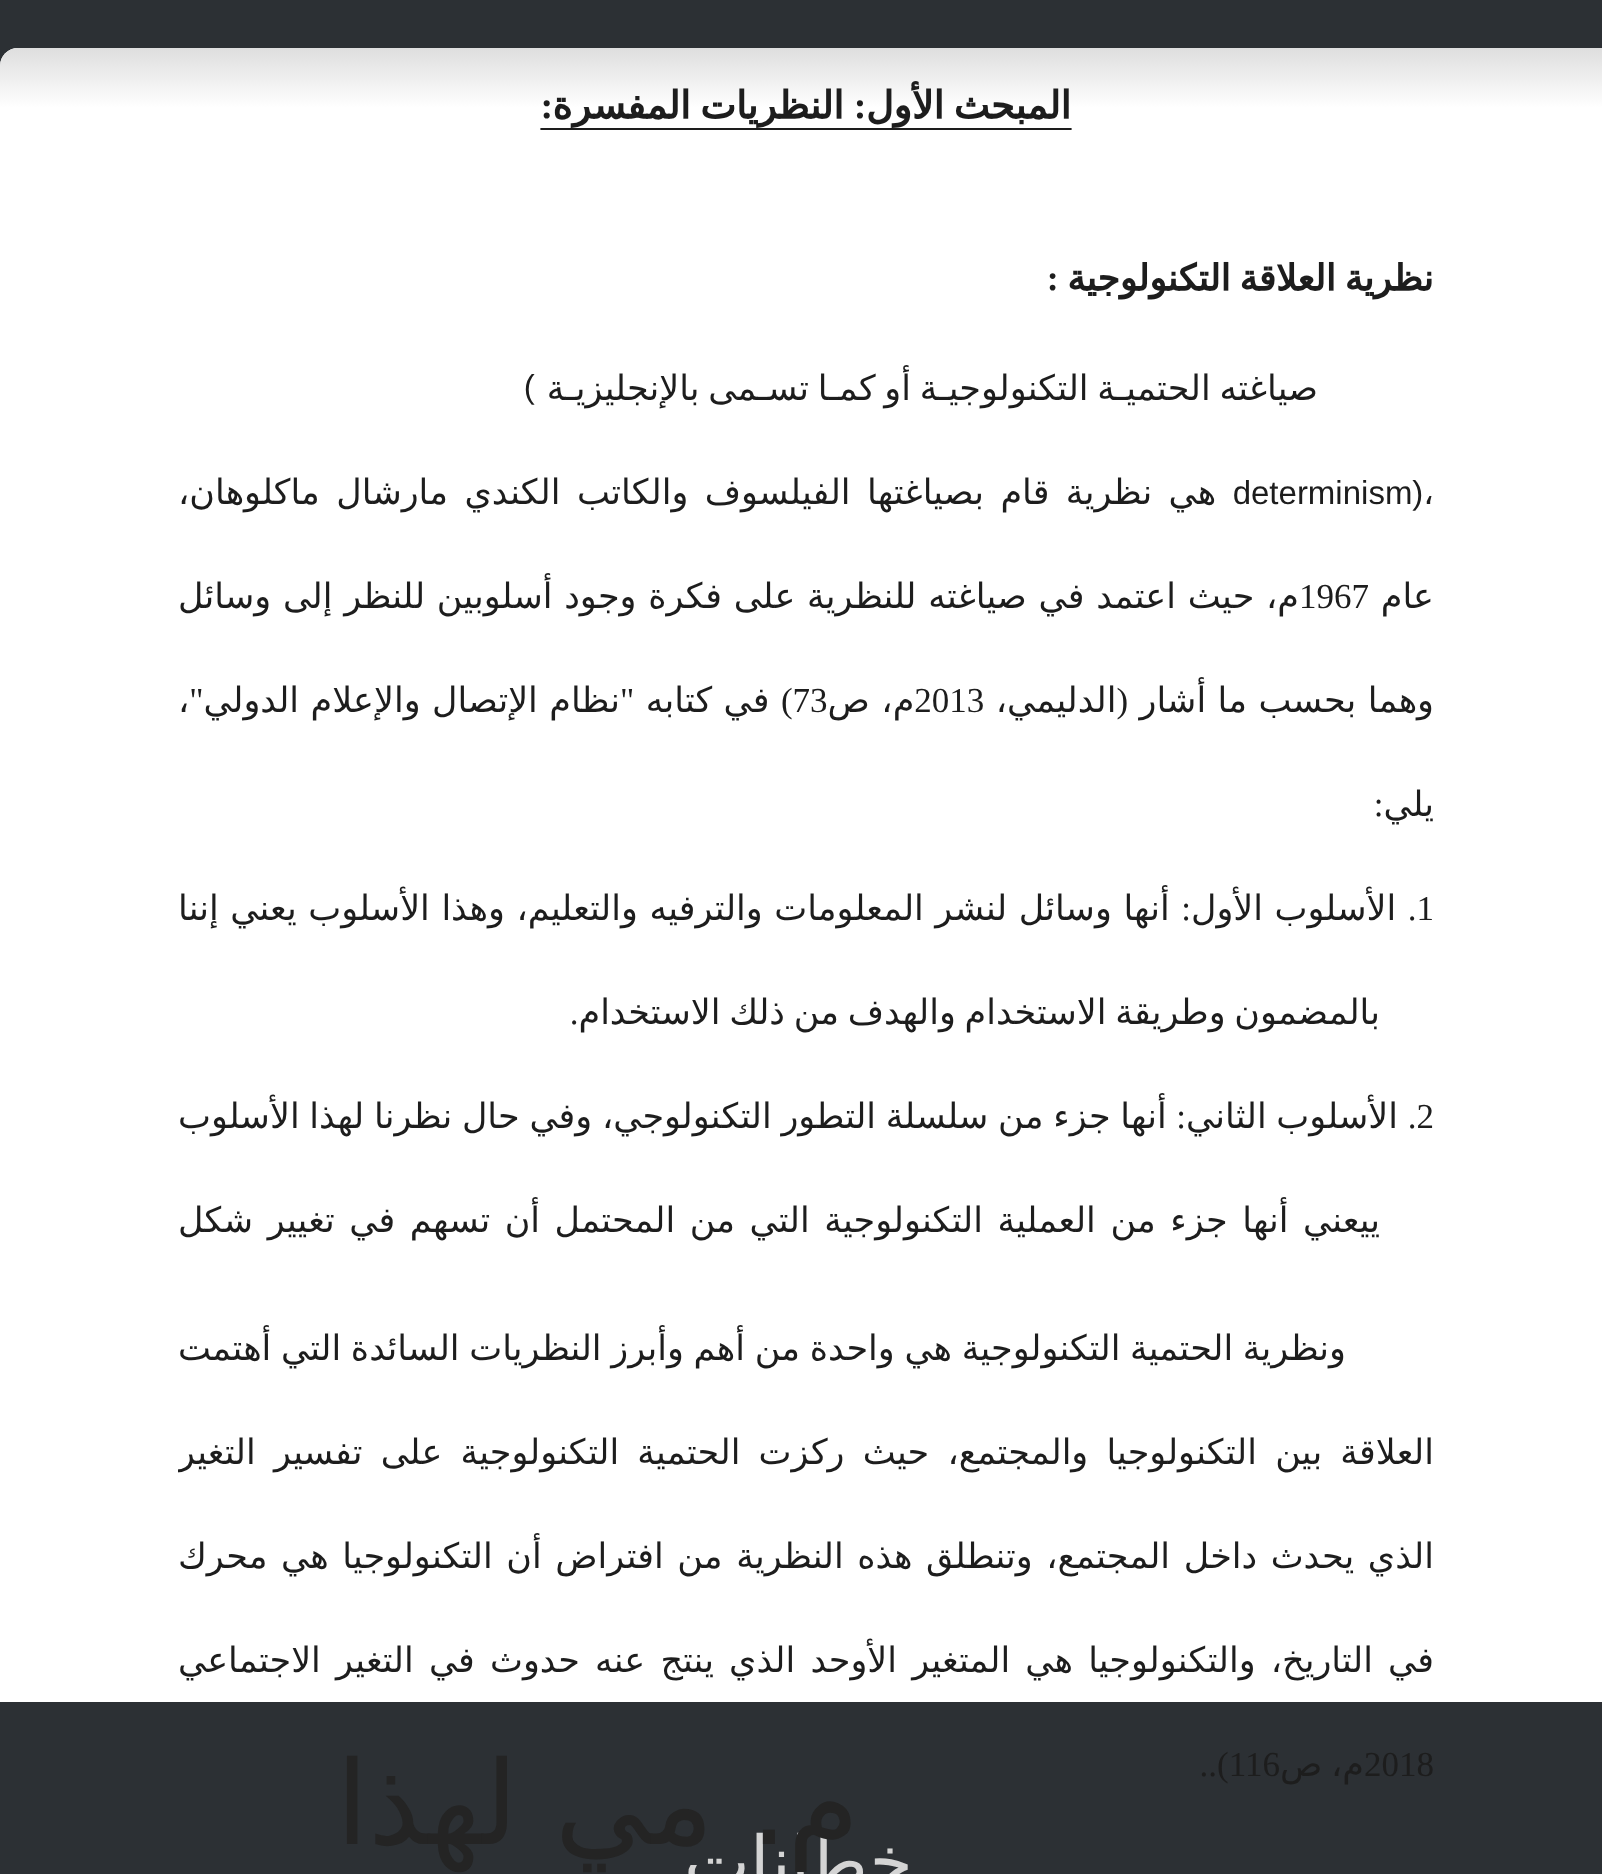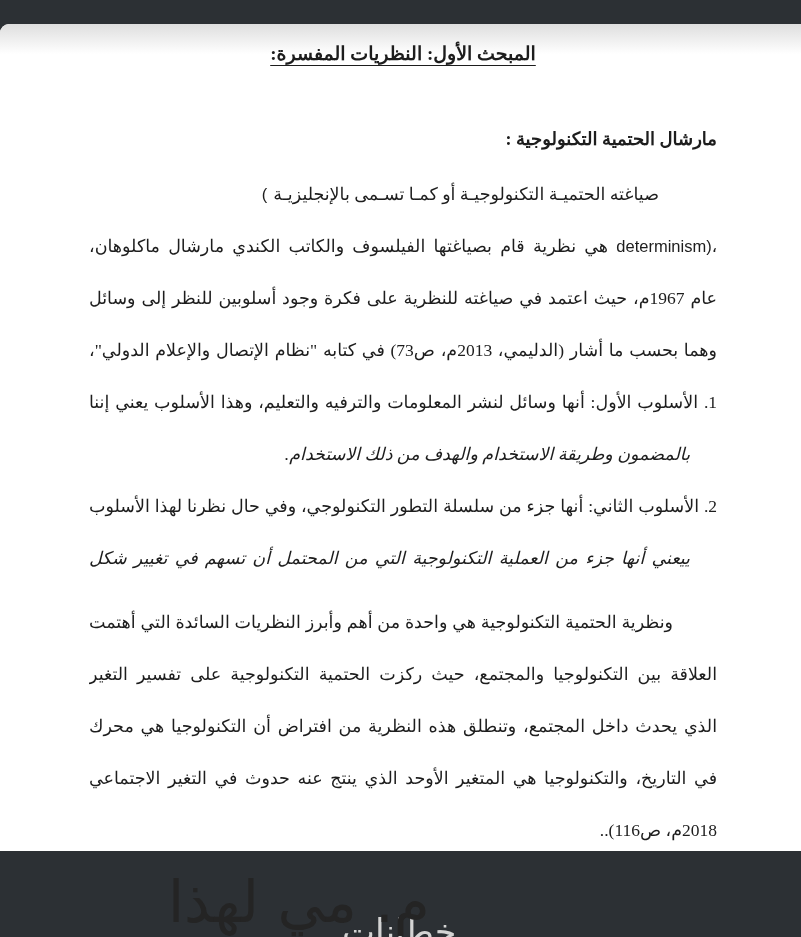--- a/index.html
+++ b/index.html
@@ -35,21 +35,21 @@
     margin-top:50px;height:30px;line-height:30px;
     text-align:right;font-weight:bold;font-size:18px;
   }
   .block{margin:0;}
   .p1{margin-top:14px;}
   .listblock{margin-top:0;}
   .p2{margin-top:12px;}
   .line{height:52px;line-height:52px;overflow:hidden;}
   .fill{text-align:justify;text-align-last:justify;}
   .end{text-align:right;}
-  .hang{padding-right:27px;font-style:italic;}
+  .hang{padding-right:27px;}
   .flexline{display:flex;justify-content:space-between;align-items:baseline;}
   .arwrap{display:inline-flex;margin-right:58px;}
   .ltr{direction:ltr;unicode-bidi:isolate;font-family:"Liberation Sans","DejaVu Sans",sans-serif;font-size:16.5px;}
   .paren{margin-right:6px;}
   .watermark-signature{
     position:absolute;left:168px;top:838px;z-index:3;
     direction:rtl;font-family:"DejaVu Sans","Liberation Sans",sans-serif;
     font-size:58px;line-height:80px;color:#242424;letter-spacing:2px;
   }
   .watermark-brand{
@@ -65,34 +65,35 @@
 
 <div class="page">
   <div class="page-shade"></div>
 
   <div class="content">
 
     <div class="doc-title">
       <span class="u">المبحث الأول: النظريات المفسرة:</span>
     </div>
 
-    <div class="section-heading">مارشال الحتمية التكنولوجية :</div>
+    <div class="section-heading">نظرية العلاقة التكنولوجية :</div>
 
     <div class="block p1">
       <div class="line flexline">
         <span class="arwrap">
             <span>صياغته الحتميـة التكنولوجيـة أو كمـا تسـمى بالإنجليزيـة</span>
             <span class="ltr paren">(</span>
           </span>
       </div>
       <div class="line fill">
         <span class="ltr">determinism)،</span> <span>هي نظرية قام بصياغتها الفيلسوف والكاتب الكندي مارشال ماكلوهان، وذلك في</span>
       </div>
       <div class="line fill">عام 1967م، حيث اعتمد في صياغته للنظرية على فكرة وجود أسلوبين للنظر إلى وسائل الإعلام</div>
       <div class="line fill">وهما بحسب ما أشار (الدليمي، 2013م، ص73) في كتابه "نظام الإتصال والإعلام الدولي"، كما</div>
+      <div class="line end">يلي:</div>
     </div>
 
     <div class="block listblock">
       <div class="line fill">
         <span>1.</span> <span>الأسلوب الأول: أنها وسائل لنشر المعلومات والترفيه والتعليم، وهذا الأسلوب يعني إننا نهتم</span>
       </div>
       <div class="line end hang">بالمضمون وطريقة الاستخدام والهدف من ذلك الاستخدام.</div>
       <div class="line fill">
         <span>2.</span> <span>الأسلوب الثاني: أنها جزء من سلسلة التطور التكنولوجي، وفي حال نظرنا لهذا الأسلوب فهذا</span>
       </div>

